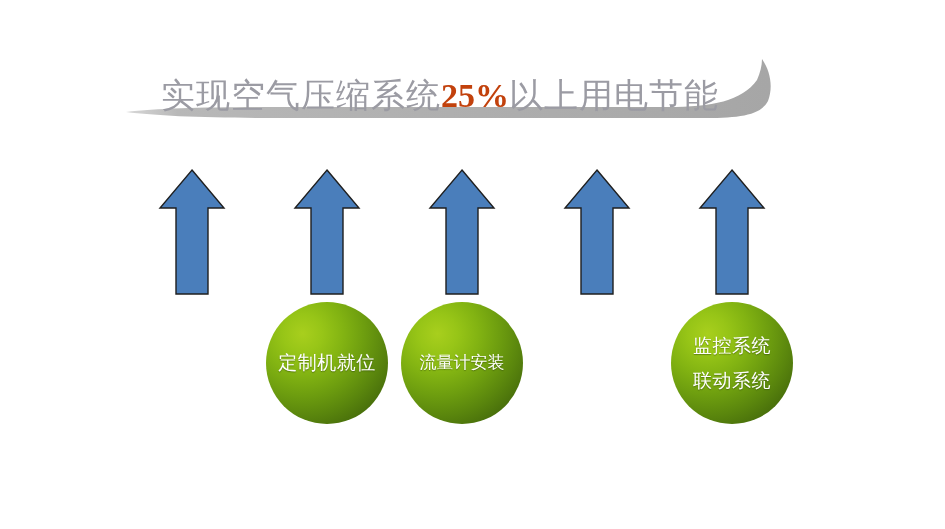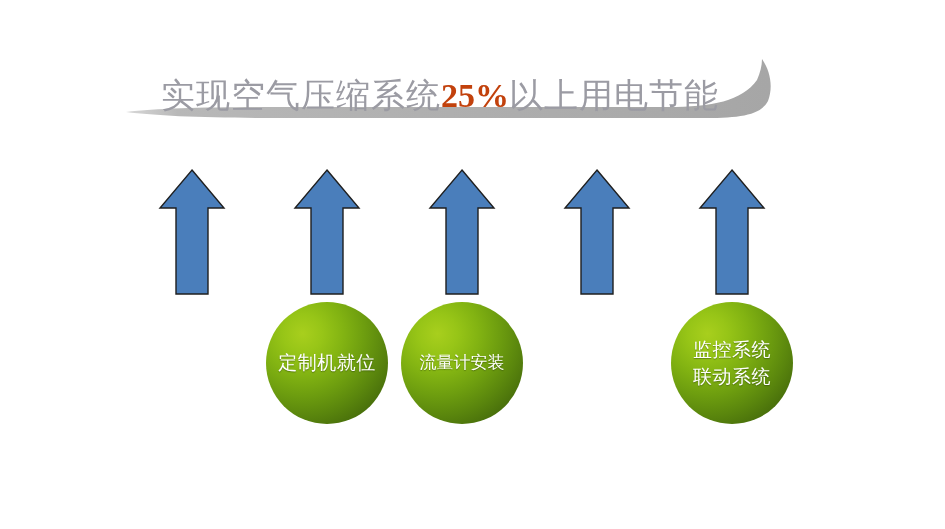--- a/index.html
+++ b/index.html
@@ -99,21 +99,21 @@
     text-align: center;
     color: #ffffff;
     font-family: "Liberation Serif", "DejaVu Serif", serif;
     font-size: 19px;
     line-height: 26px;
     letter-spacing: 0.5px;
     white-space: pre-line;
     text-shadow: 0 1px 1px rgba(40,60,10,0.45);
   }
   .node-label.size-sm { font-size: 17px; letter-spacing: 0px; }
-  .node-label.size-two { font-size: 19px; line-height: 27px; }
+  .node-label.size-two { font-size: 19px; line-height: 35px; }
 </style>
 </head>
 <body>
 
 <div id="slide">
 
   <div id="title-banner">
     <svg width="800" height="110" viewBox="0 0 800 110">
       <defs>
         <linearGradient id="swooshGrad" x1="0" y1="0" x2="1" y2="0">

